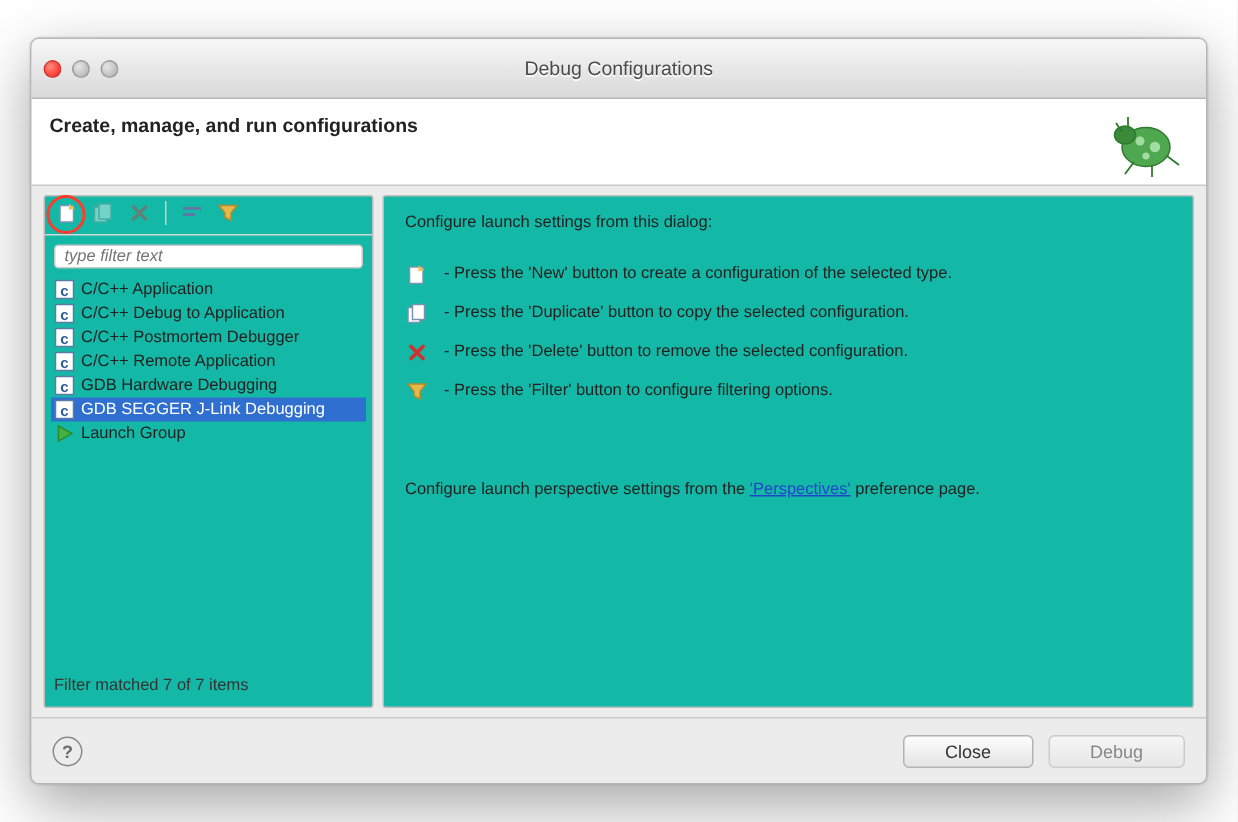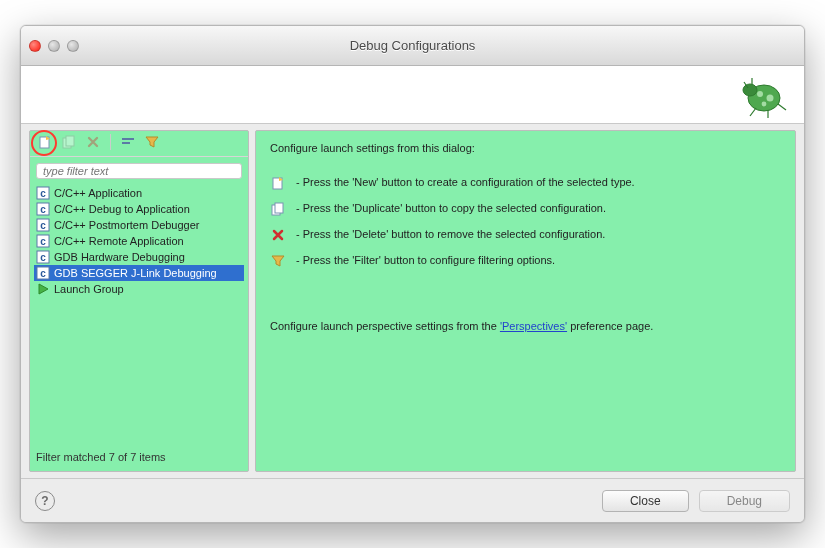--- a/index.html
+++ b/index.html
@@ -20,21 +20,21 @@
     .red { background: radial-gradient(circle at 35% 35%, #ff8a80, #ff3b30 70%); }
     .grey { background: radial-gradient(circle at 35% 35%, #e6e6e6, #bdbdbd 70%); }
     .title { flex: 1; text-align: center; font-size: 13px; color: #4a4a4a; text-shadow: 0 1px 0 #fff; }
     .header {
       background: #fff; padding: 10px 12px 8px; display: flex; align-items: flex-start;
       border-bottom: 1px solid #c9c9c9; position: relative; min-height: 58px;
     }
     .header h1 { font-size: 13px; font-weight: bold; color: #222; }
     .bug { position: absolute; right: 14px; top: 2px; }
     .body { flex: 1; display: flex; padding: 6px 8px 6px 8px; gap: 6px; background: #ececec; }
-    .panel { background: #86efac; border: 1px solid #bdbdbd; border-radius: 2px; display: flex; flex-direction: column; }
+    .panel { background: #14b8a6; border: 1px solid #bdbdbd; border-radius: 2px; display: flex; flex-direction: column; }
     .left { width: 220px; }
     .toolbar {
       height: 26px; display: flex; align-items: center; padding: 0 4px 4px;
       gap: 2px; border-bottom: 1px solid #d6d6d6; position: relative;
     }
     .tbtn { width: 22px; height: 20px; display: flex; align-items: center; justify-content: center; border-radius: 3px; cursor: pointer; }
     .tbtn.disabled { opacity: 0.4; cursor: default; }
     .sep { width:1px; height:16px; background:#ccc; margin:0 4px;}
     .new-circle {
       position: absolute; left: 1px; top: -1px; width: 26px; height: 26px;
@@ -79,20 +79,21 @@
   <div class="titlebar">
     <div class="traffic">
       <div class="light red"></div>
       <div class="light grey"></div>
       <div class="light grey"></div>
     </div>
     <div class="title">Debug Configurations</div>
   </div>
 
   <div class="header">
+    <h1>Create, manage, and run configurations</h1>
     <div class="bug">
       <svg width="56" height="52" viewBox="0 0 56 52">
         <ellipse cx="30" cy="30" rx="16" ry="13" fill="#4fa84f" stroke="#2e7a2e" stroke-width="1"></ellipse>
         <ellipse cx="16" cy="22" rx="7" ry="6" fill="#3a8a3a" stroke="#2e7a2e"></ellipse>
         <ellipse cx="26" cy="26" rx="3" ry="3" fill="#a3dca3"></ellipse>
         <ellipse cx="36" cy="30" rx="3.5" ry="3.5" fill="#a3dca3"></ellipse>
         <ellipse cx="30" cy="36" rx="2.4" ry="2.4" fill="#a3dca3"></ellipse>
         <line x1="10" y1="14" x2="14" y2="20" stroke="#2e7a2e" stroke-width="1.2"></line>
         <line x1="18" y1="10" x2="18" y2="17" stroke="#2e7a2e" stroke-width="1.2"></line>
         <line x1="22" y1="40" x2="16" y2="48" stroke="#2e7a2e" stroke-width="1.2"></line>

